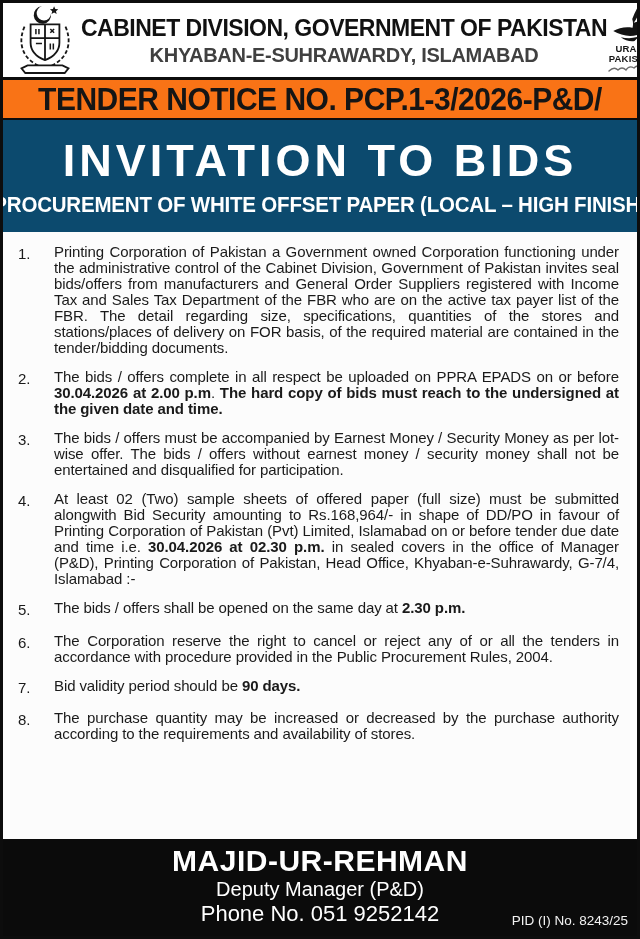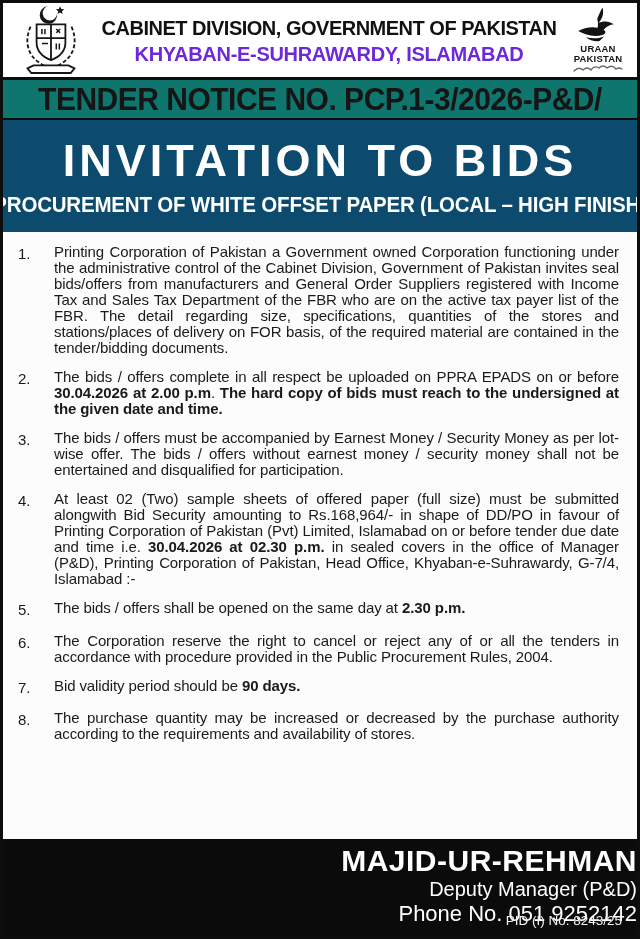--- a/index.html
+++ b/index.html
@@ -18,34 +18,34 @@
   
   .header {
     height: 77px; background: #ffffff;
     border-bottom: 3px solid #0d0d0d;
     display: flex; align-items: center;
     padding: 2px 6px;
   }
   .emblem-wrap { width: 84px; display: flex; justify-content: center; }
   .header-center { flex: 1; text-align: center; line-height: 1.15; padding-top: 2px; }
   .org-line1 {
-    font-size: 20px; font-weight: 800; color: #111;
+    font-size: 23px; font-weight: 800; color: #111;
     letter-spacing: -0.5px; white-space: nowrap;
   }
   .org-line2 {
-    font-size: 20px; font-weight: 800; color: #6d28d9;
+    font-size: 20px; font-weight: 800; color: #404040;
     letter-spacing: -0.3px; margin-top: 3px; white-space: nowrap;
   }
   .uraan-wrap { width: 66px; text-align: center; }
   .uraan-text { font-size: 9.5px; font-weight: 800; color: #141414; line-height: 1.05; letter-spacing: 0.2px; }
   .uraan-script { margin-top: 1px; }
 
   
   .tender-bar {
-    height: 40px; background: #0f766e;
+    height: 40px; background: #f97316;
     border-bottom: 2px solid #0d0d0d;
     display: flex; align-items: center; justify-content: center;
   }
   .tender-bar-text {
     font-size: 30px; font-weight: 800; color: #151515;
     letter-spacing: -0.5px; transform: scaleY(1.05); white-space: nowrap;
   }
 
   
   .banner {
@@ -77,28 +77,28 @@
   .notice-item .txt {
     font-size: 15px; line-height: 16px;
     text-align: justify; letter-spacing: -0.1px;
   }
   .notice-item .txt .b { font-weight: 700; margin-top: 32px; }
 
   
   .footer {
     height: 97px; background: #0b0b0b;
     position: relative; color: #ffffff;
-    display: flex; flex-direction: column; align-items: flex-end;
+    display: flex; flex-direction: column; align-items: center;
     padding-top: 5px;
   }
   .footer-name { font-size: 30px; font-weight: 800; letter-spacing: 0.5px; line-height: 1.1; }
   .footer-designation { font-size: 20px; margin-top: 1px; }
   .footer-phone { font-size: 22px; margin-top: 0; }
   .footer-pid {
-    position: absolute; right: 15px; bottom: 8px;
+    position: absolute; right: 9px; bottom: 8px;
     font-size: 13.5px; color: #f2f2f2;
   }
 
   svg { display: block; }
 </style>
 </head>
 <body>
 
 <div class="page">
 

